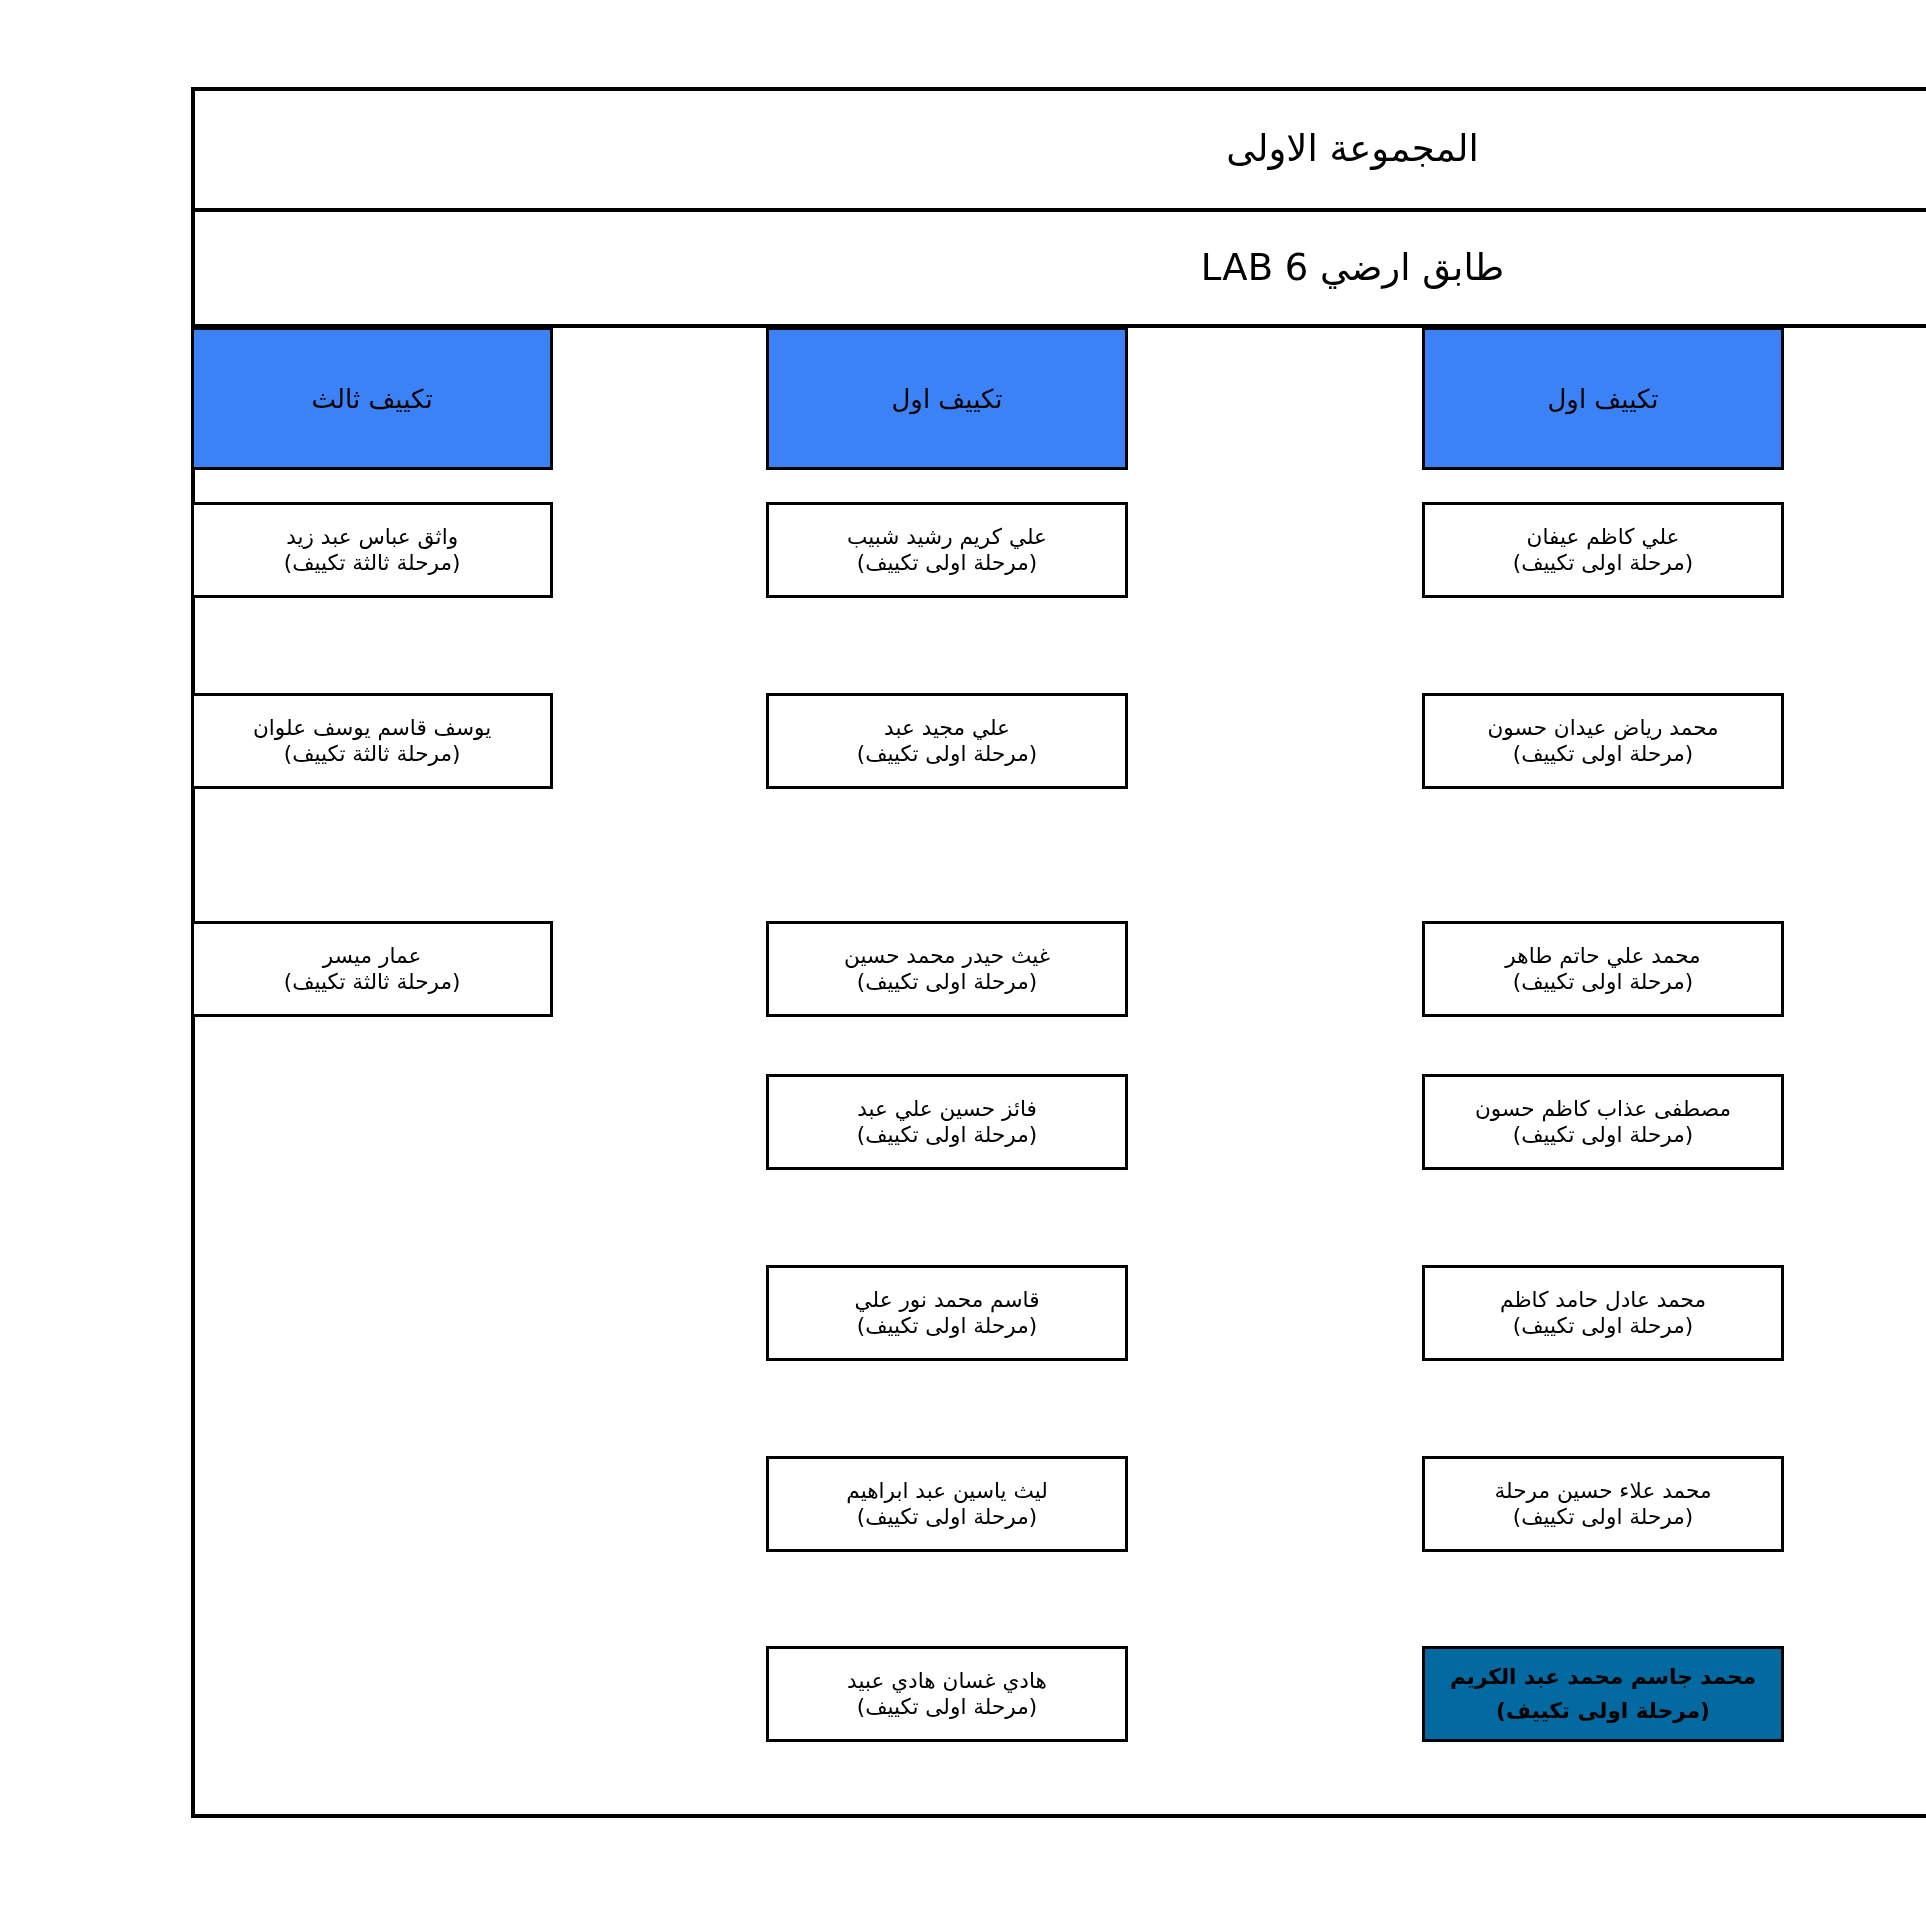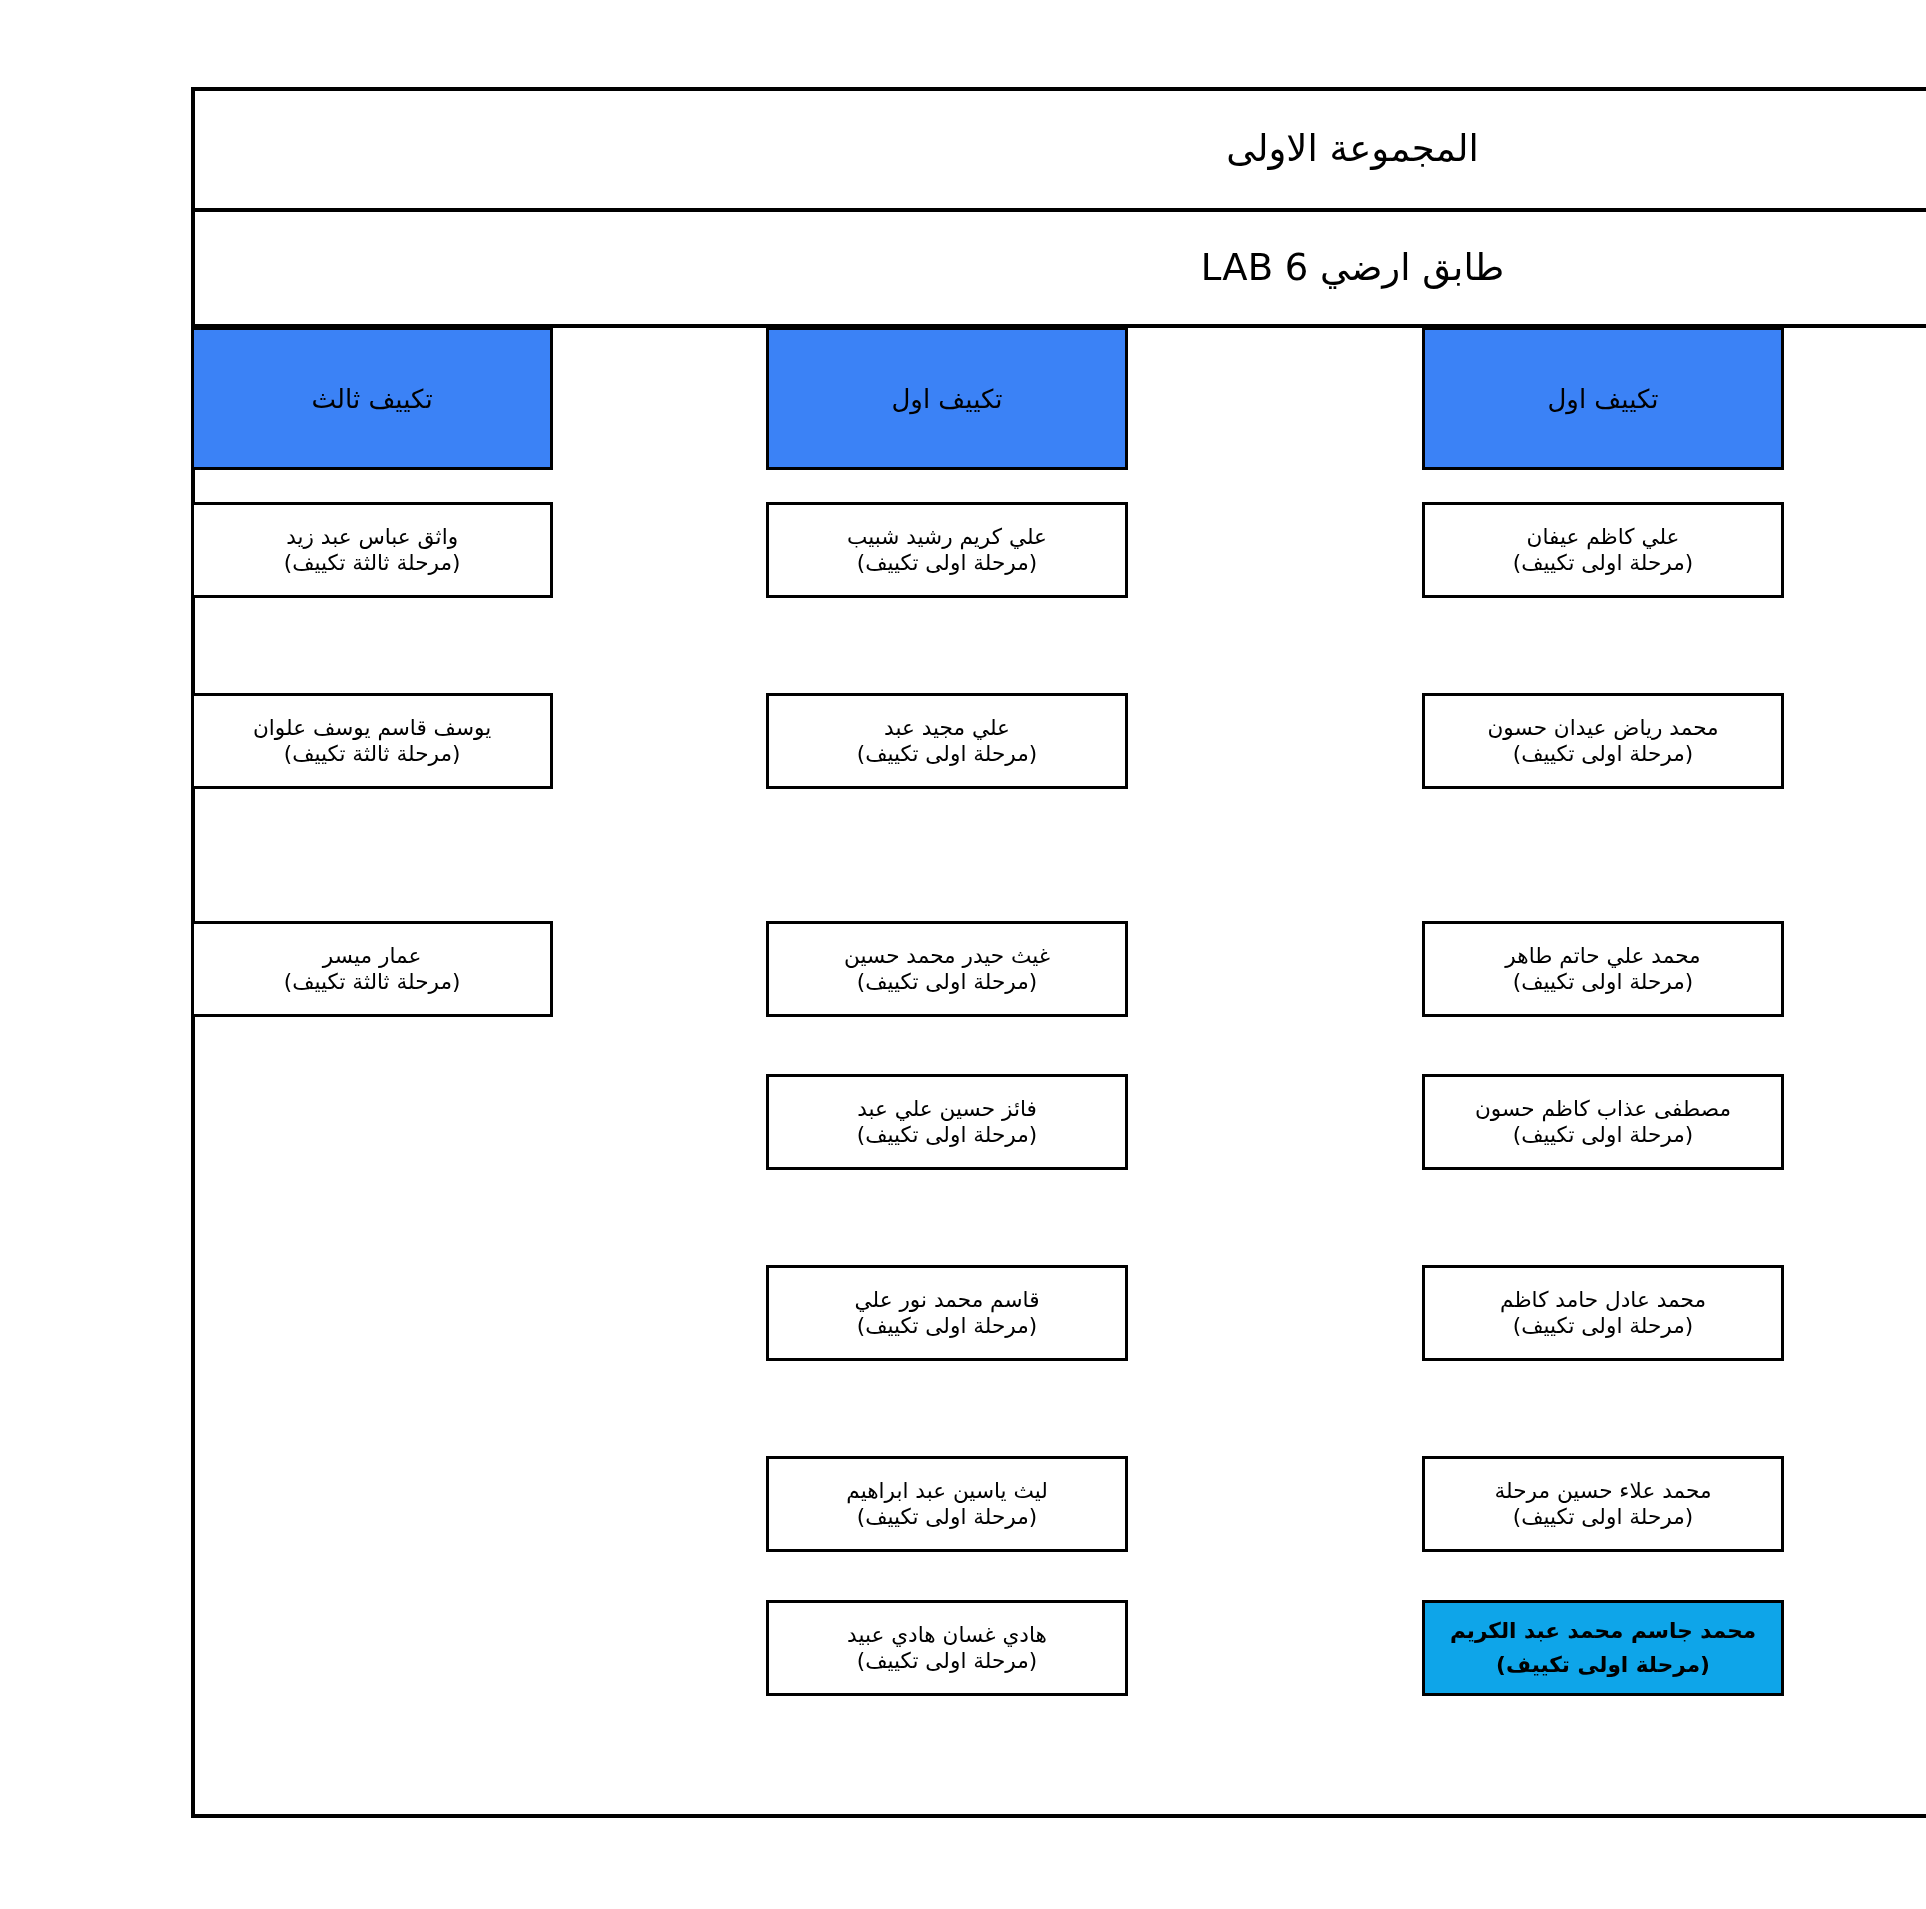--- a/index.html
+++ b/index.html
@@ -89,31 +89,31 @@
     direction:rtl;
     overflow:hidden;
   }
   .cell .nm,.cell .st{
     font-size:21.6px;
     color:#000;
     line-height:1.22;
     white-space:nowrap;
     text-align:center;
   }
-  .cell.hl{ background:#0ea5e9;gap:8px; }
+  .cell.hl{ background:#0369a1;gap:8px; }
   .cell.hl .nm,.cell.hl .st{ font-weight:bold; }
 
   
   .r0{ top:175px; }
   .r1{ top:366px; }
   .r2{ top:588px;margin-top:6px; }
   .r3{ top:747px; }
   .r4{ top:938px; }
   .r5{ top:1129px; }
-  .r6{ top:1273px; }
+  .r6{ top:1319px; }
 </style>
 </head>
 <body>
 
 <div id="sheet">
 
   <div class="table-frame">
 
     <div class="banner banner-title">
       <span>المجموعة الاولى</span>

